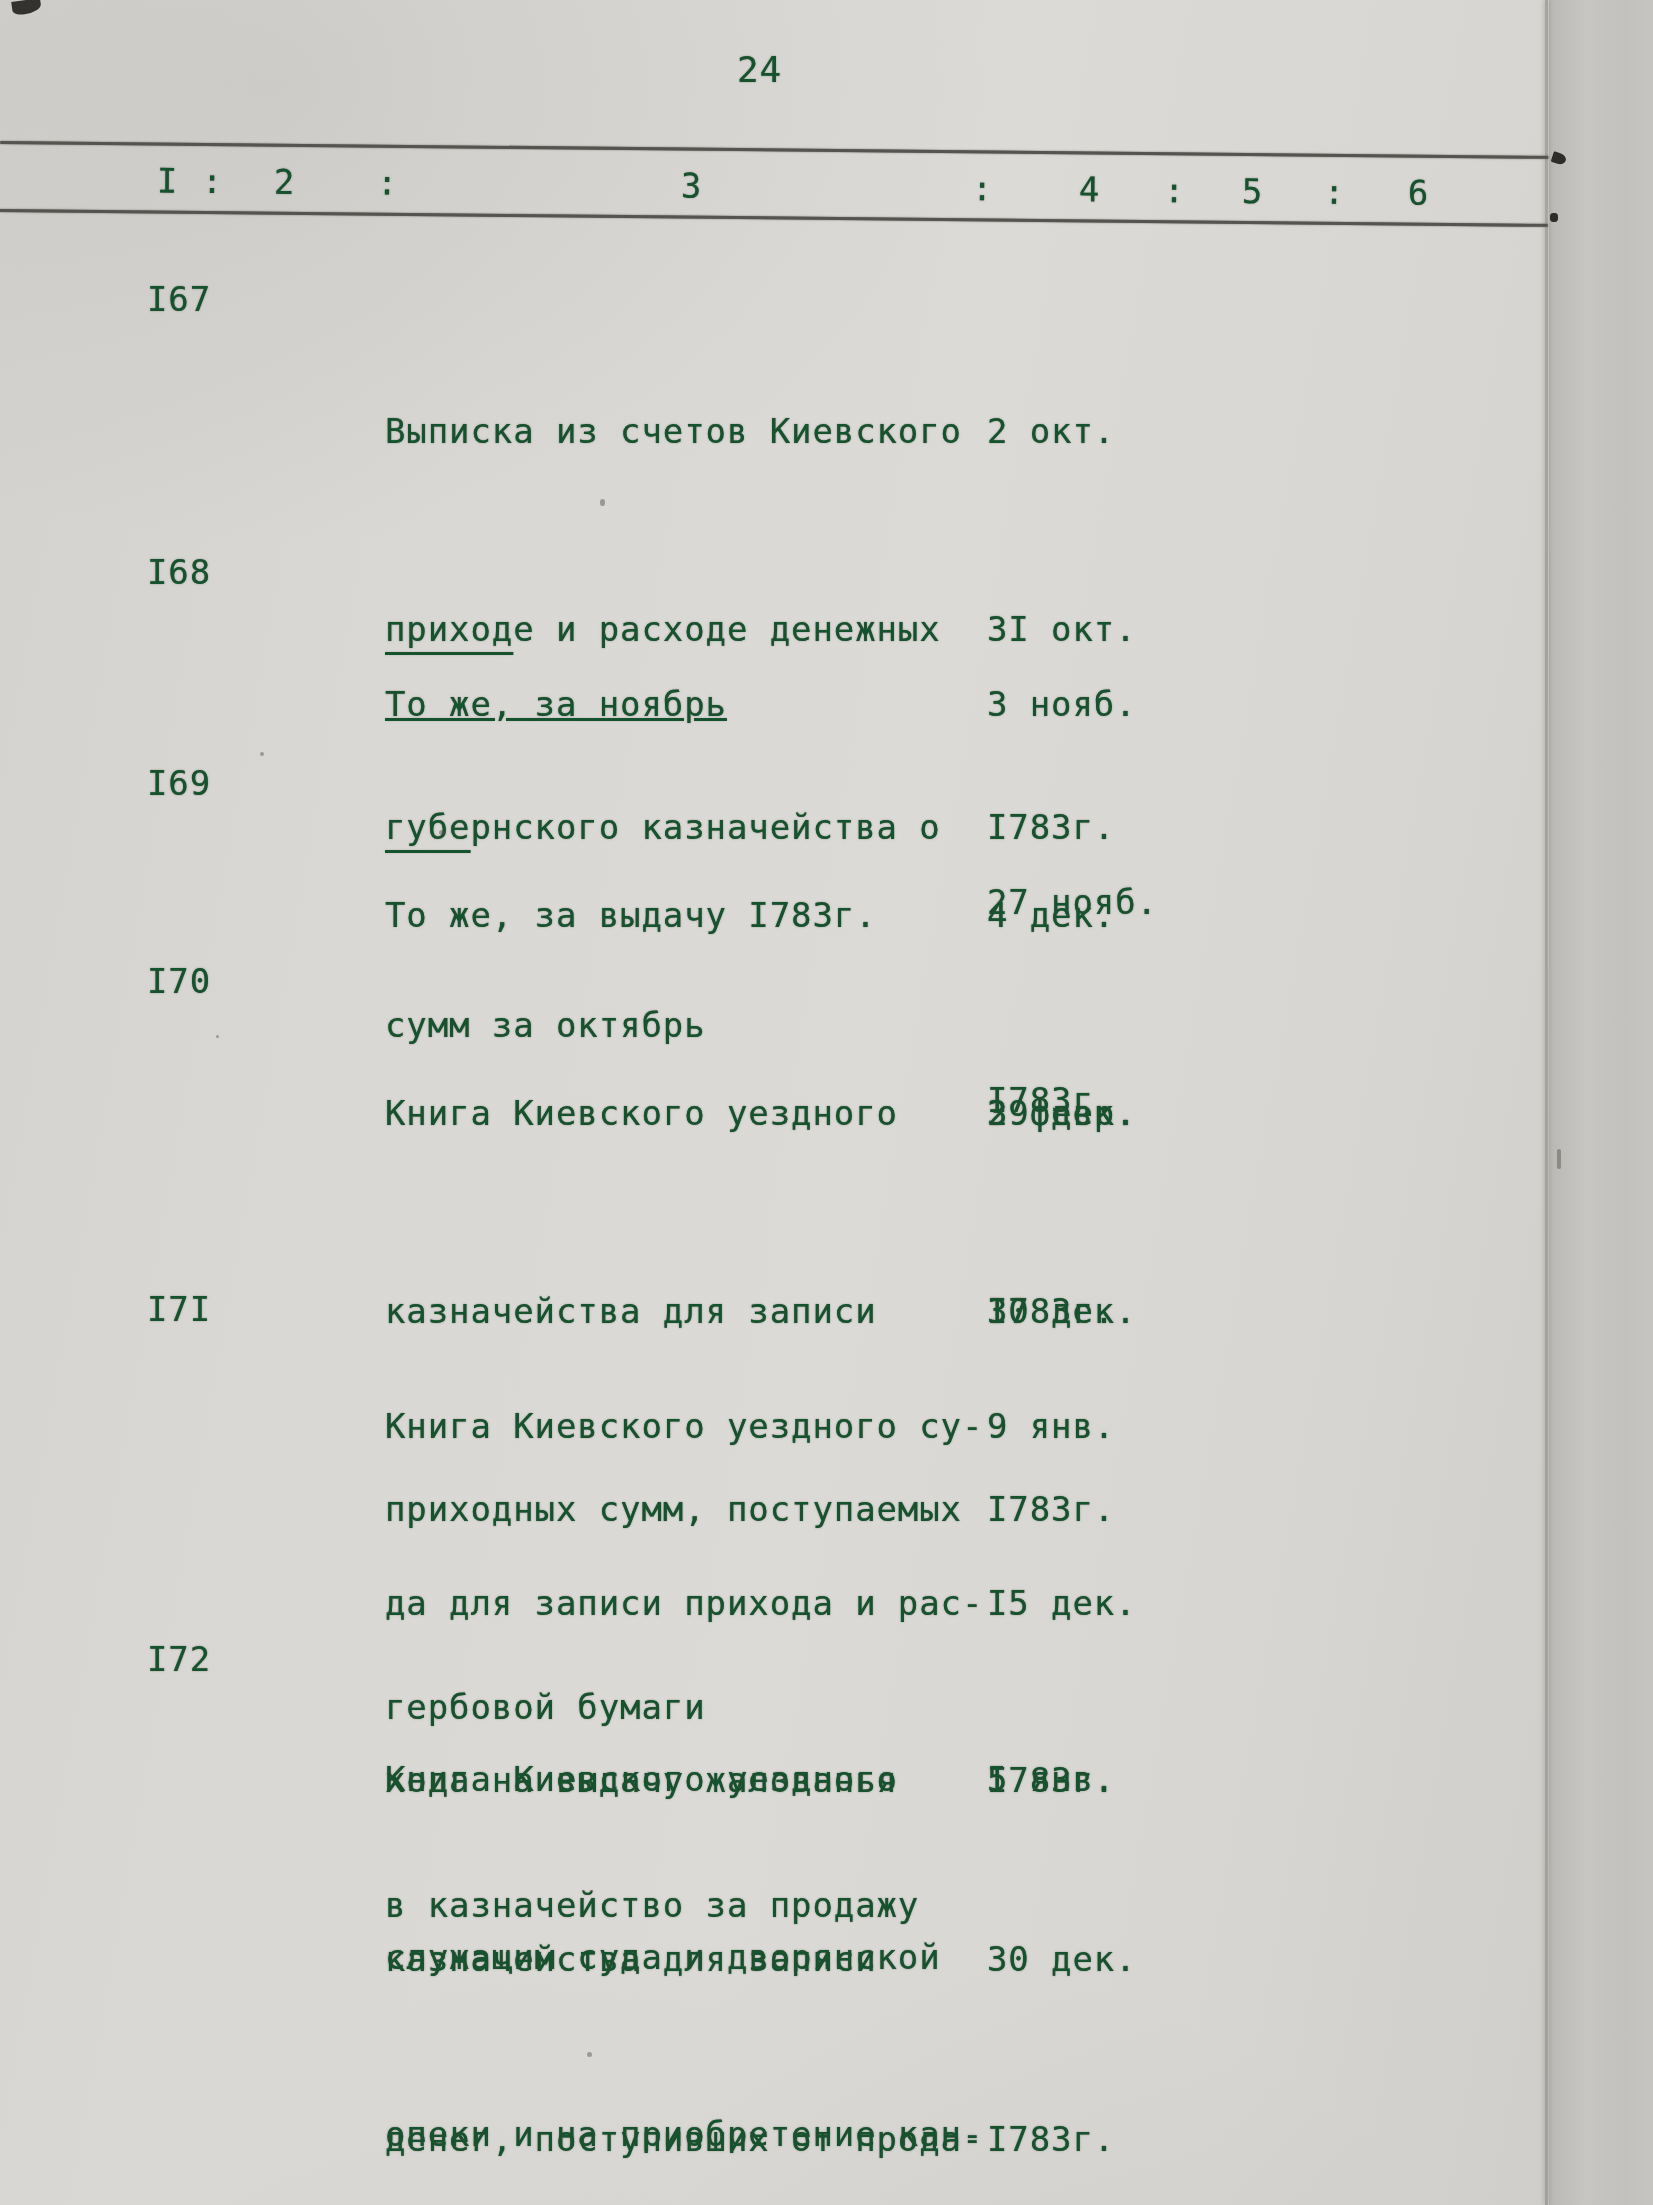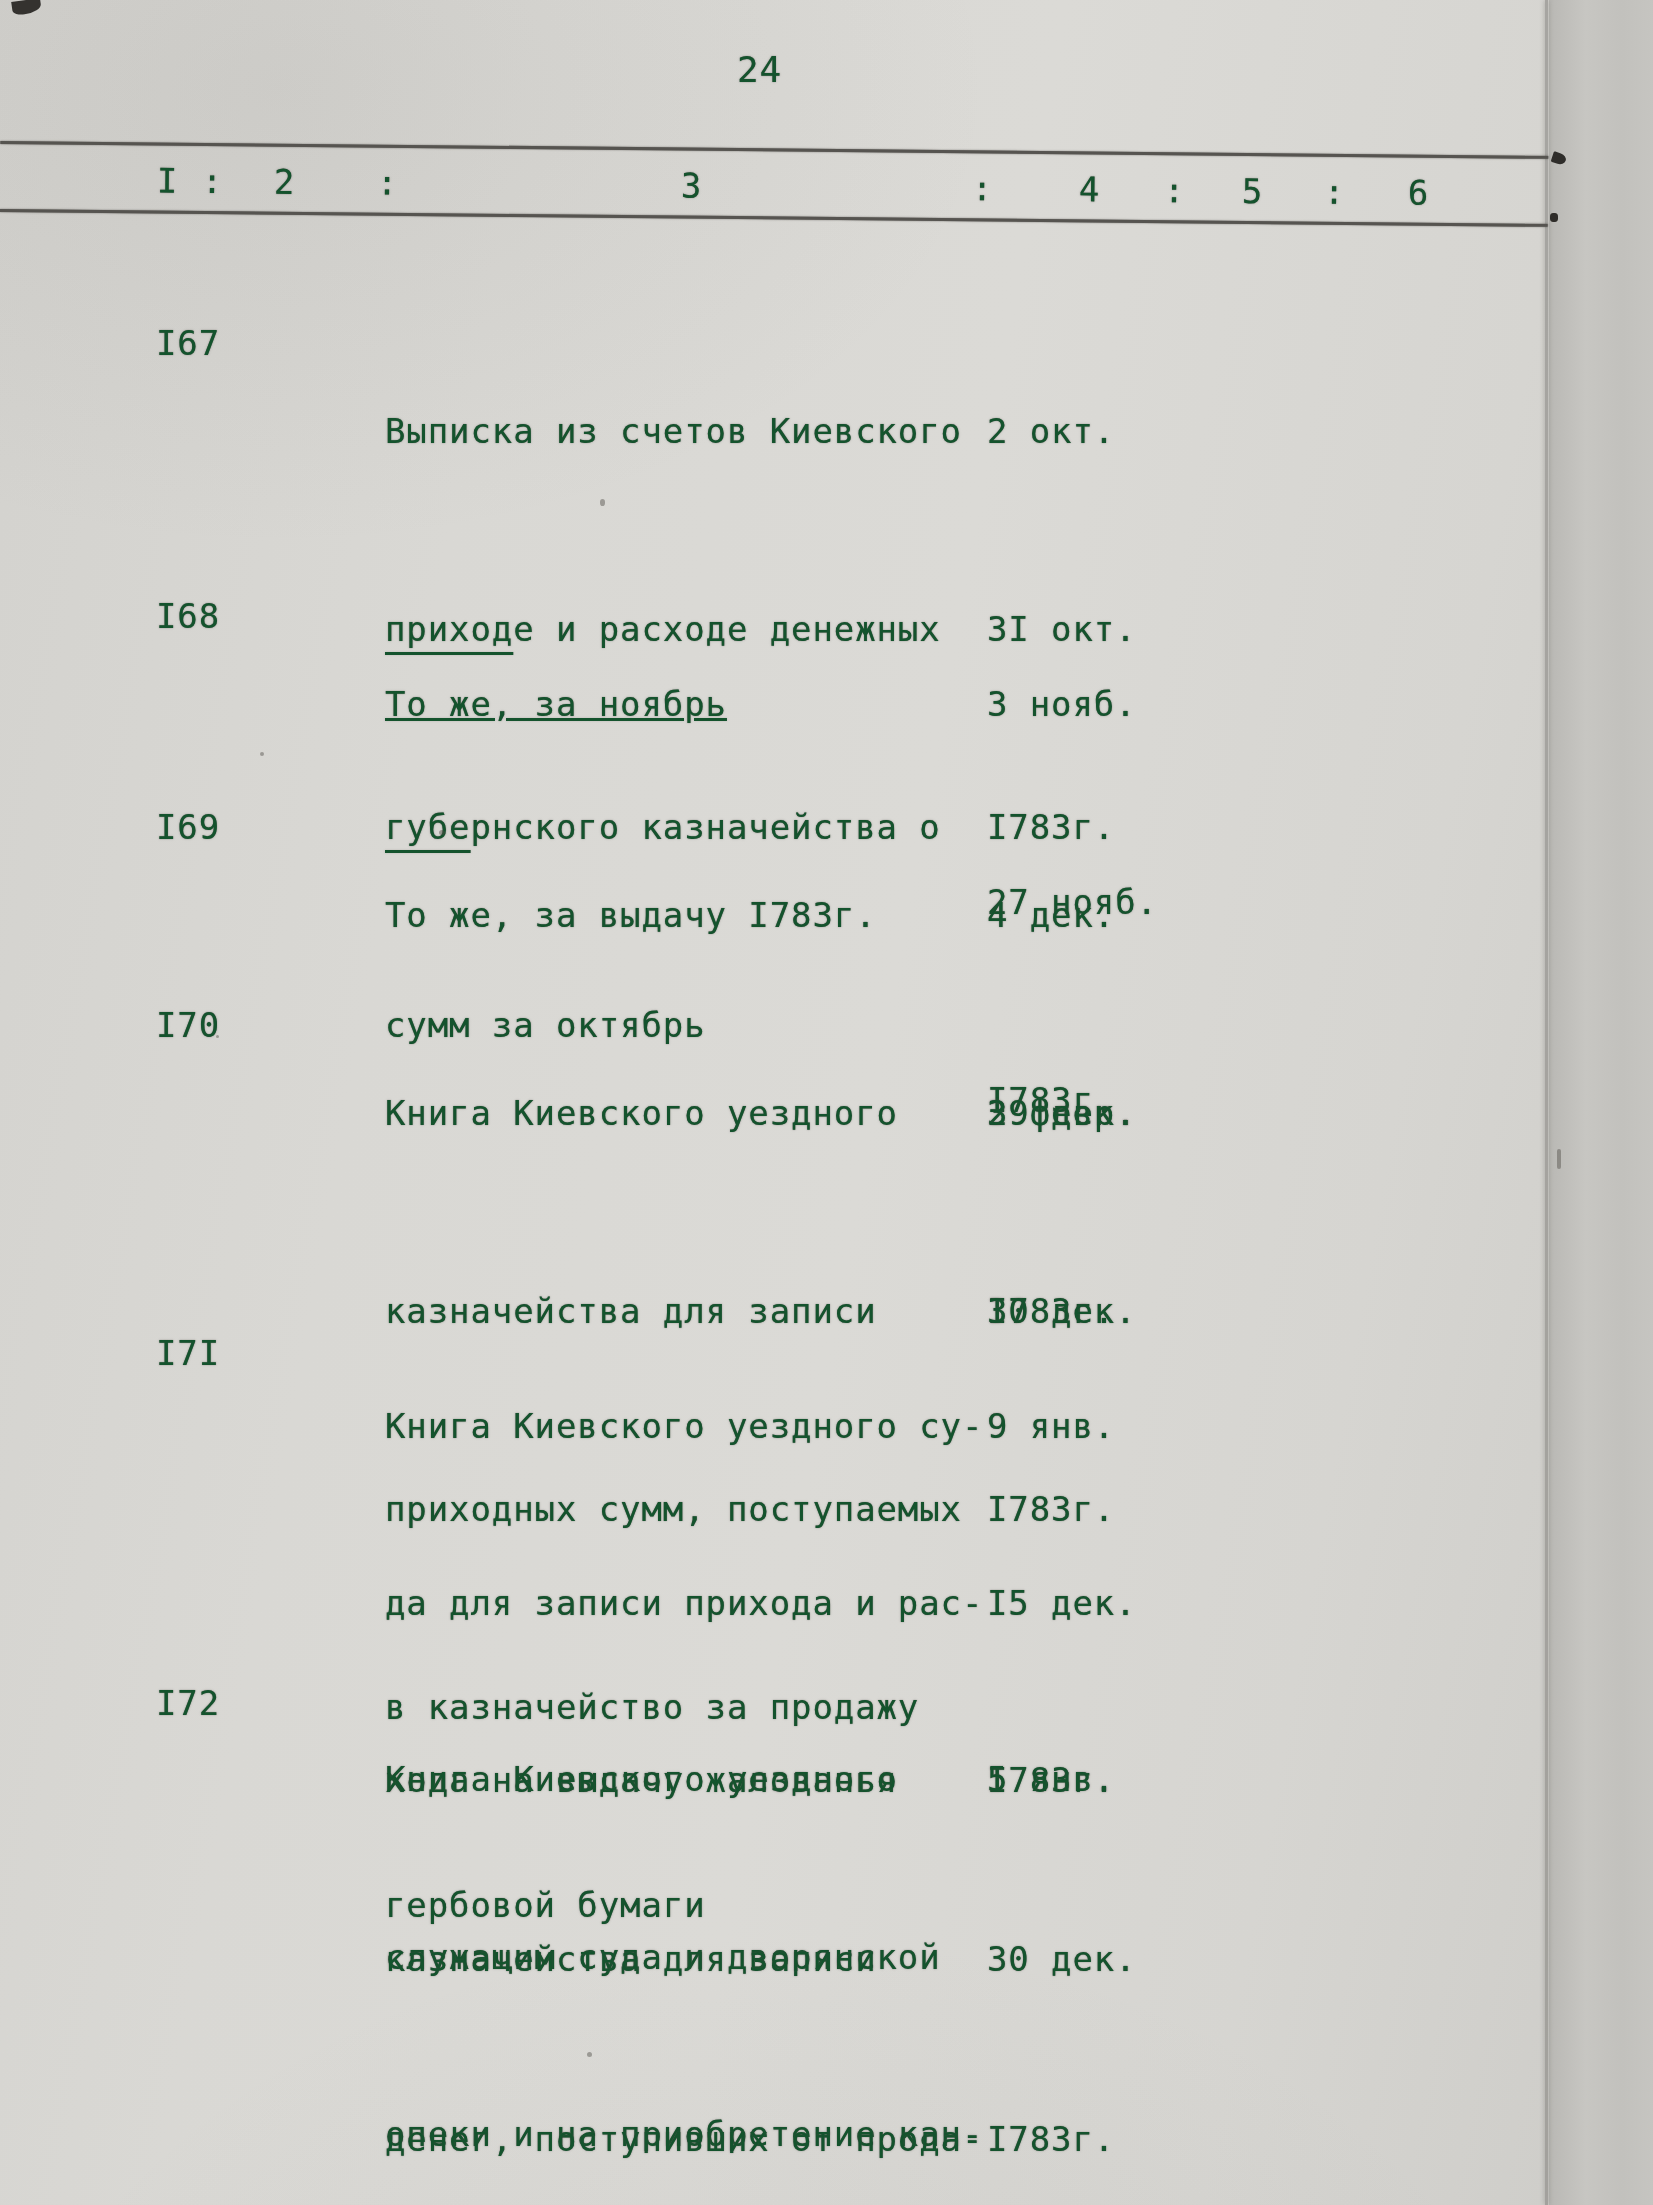--- a/index.html
+++ b/index.html
@@ -46,21 +46,21 @@
     transform: rotate(0.55deg); transform-origin: 0px 177px;
   }
   .rule {
     position: absolute; left: 0; width: 1548px; height: 2.6px;
     background: #565450;
     box-shadow: 0 0 1.7px rgba(70,68,64,0.8);
   }
   .rule-top { top: 141px; }
   .rule-bottom { top: 209px; }
   .hcell { top: 162px; }
-  .entry-number { position: absolute; left: 156px; width: 136px; margin-top: 44px; }
+  .entry-number { position: absolute; left: 147px; width: 136px; }
   .col-desc  { position: absolute; left: 385px; width: 630px; }
   .col-dates { position: absolute; left: 987px; width: 238px; }
   .speck { position: absolute; background: rgba(56,54,50,0.85); border-radius: 50%; }
   .speck.faint { background: rgba(80,77,72,0.45); }
   .corner-mark {
     position: absolute; left: 12px; top: 0px; width: 29px; height: 13.6px;
     background: #34322f; border-radius: 0 0 60% 40%;
     transform: rotate(-8deg);
   }
   .edge-notch {
@@ -132,22 +132,22 @@
       <div>I783г.</div>
     </div>
   </div>
 
   <div>
     <div class="txt entry-number" style="top:964px;">I70</div>
     <div class="txt col-desc" style="top:948px; line-height:66px;">
       <div>Книга Киевского уездного</div>
       <div>казначейства для записи</div>
       <div>приходных сумм, поступаемых</div>
+      <div>гербовой бумаги</div>
       <div>в казначейство за продажу</div>
-      <div>гербовой бумаги</div>
     </div>
     <div class="txt col-dates" style="top:948px; line-height:66px;">
       <div>3 февр.</div>
       <div>30 дек.</div>
       <div>I783г.</div>
     </div>
   </div>
 
   <div>
     <div class="txt entry-number" style="top:1292px;">I7I</div>

